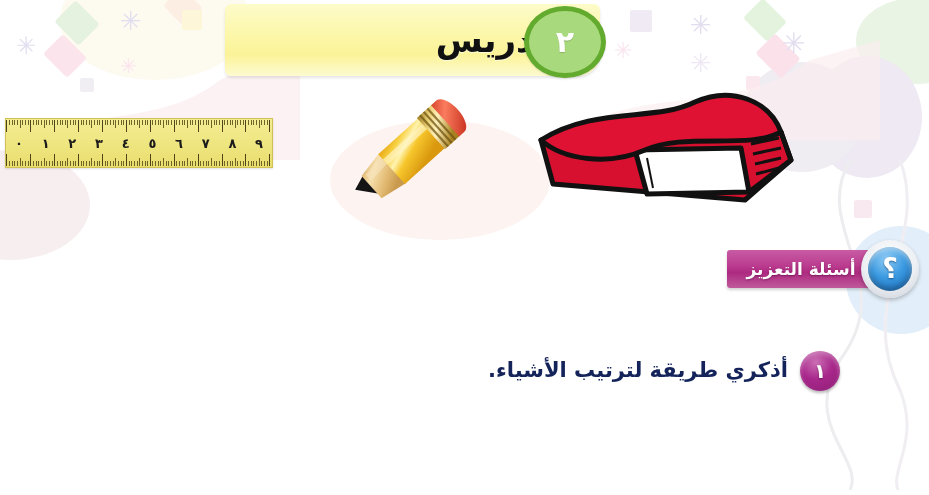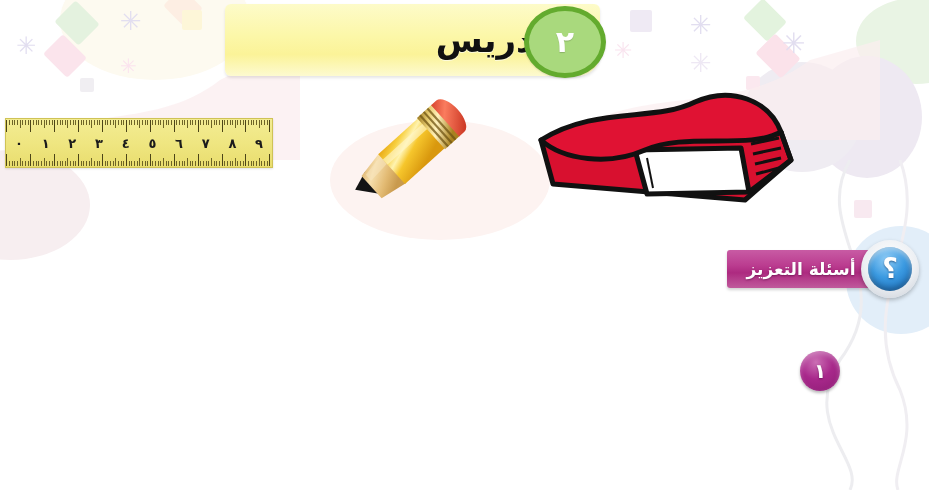--- a/index.html
+++ b/index.html
@@ -477,15 +477,16 @@
       <div id="help-inner">
         <span>؟</span>
       </div>
     </div>
   </div>
 
   <div id="question-row">
     <div id="q-num-badge">
       <span>١</span>
     </div>
+    <div id="q-text">أذكري طريقة لترتيب الأشياء.</div>
   </div>
 
 </div>
 
 </body></html>

